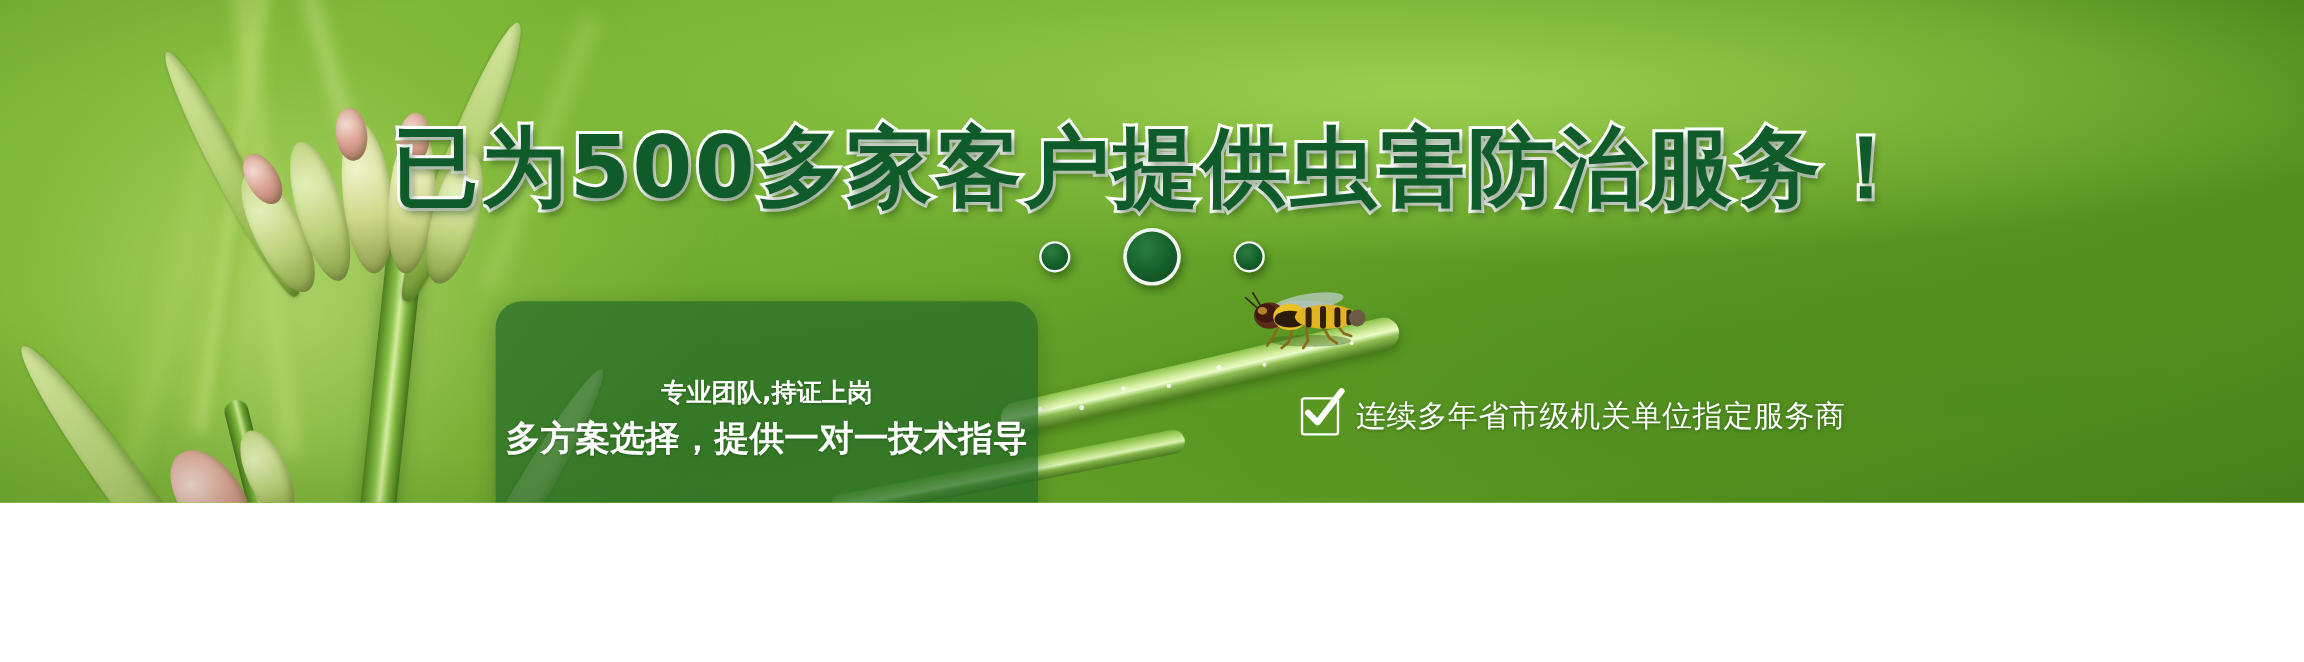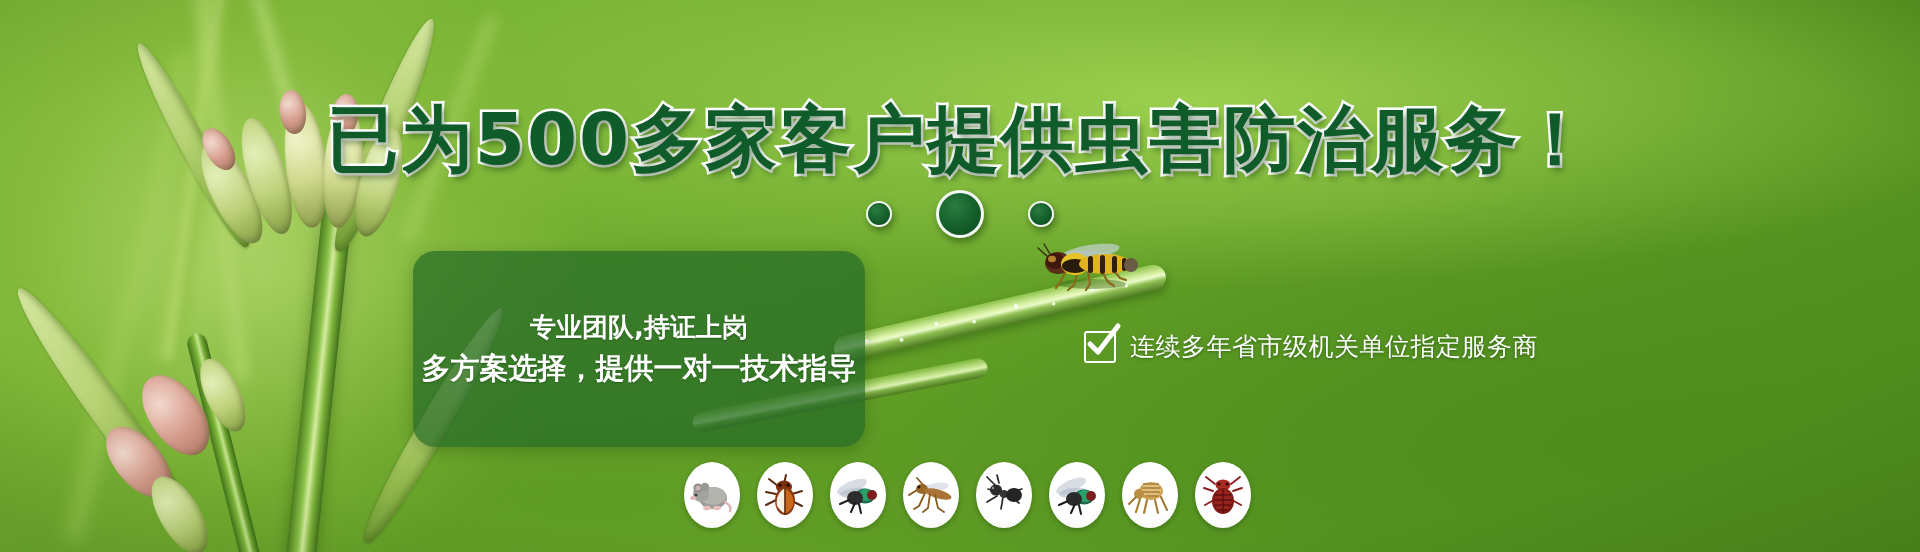--- a/index.html
+++ b/index.html
@@ -1,20 +1,20 @@
 <!DOCTYPE html>
 <html><head>
 <meta charset="utf-8">
 <style>
   html,body{margin:0;padding:0;background:#fff;}
   body{font-family:"Liberation Sans","DejaVu Sans",sans-serif;}
 
   #banner{
     position:relative;
-    width:1920px;height:552px;
+    width:1920px;height:419px;
     overflow:hidden;
     background:#6aab2a;
   }
 
   
   .bg-base{
     position:absolute;inset:0;
     background:
       radial-gradient(ellipse 70% 55% at 62% 18%, #9ccf4e 0%, rgba(156,207,78,0) 62%),
       radial-gradient(ellipse 80% 70% at 88% 80%, #4e8c1d 0%, rgba(78,140,29,0) 65%),
@@ -145,21 +145,21 @@
     gap:4px;
   }
   .feature-line{
     color:#ffffff;
     font-family:"DejaVu Sans","Liberation Sans",sans-serif;
     font-weight:bold;
     white-space:nowrap;
     line-height:1.35;
     text-shadow:0 1px 2px rgba(0,40,0,.35);
   }
-  .feature-line.l1{font-size:26px;letter-spacing:0px;text-align:right;}
+  .feature-line.l1{font-size:21px;letter-spacing:0px;text-align:right;}
   .feature-line.l2{font-size:29px;letter-spacing:0px;}
   .feature-line.l3{font-size:29px;letter-spacing:0px;}
 
   
   .bullets{
     position:absolute;left:1084px;top:330px;
     display:flex;flex-direction:column;gap:26px;
   }
   .bullet{display:flex;align-items:center;gap:14px;}
   .cbox{

